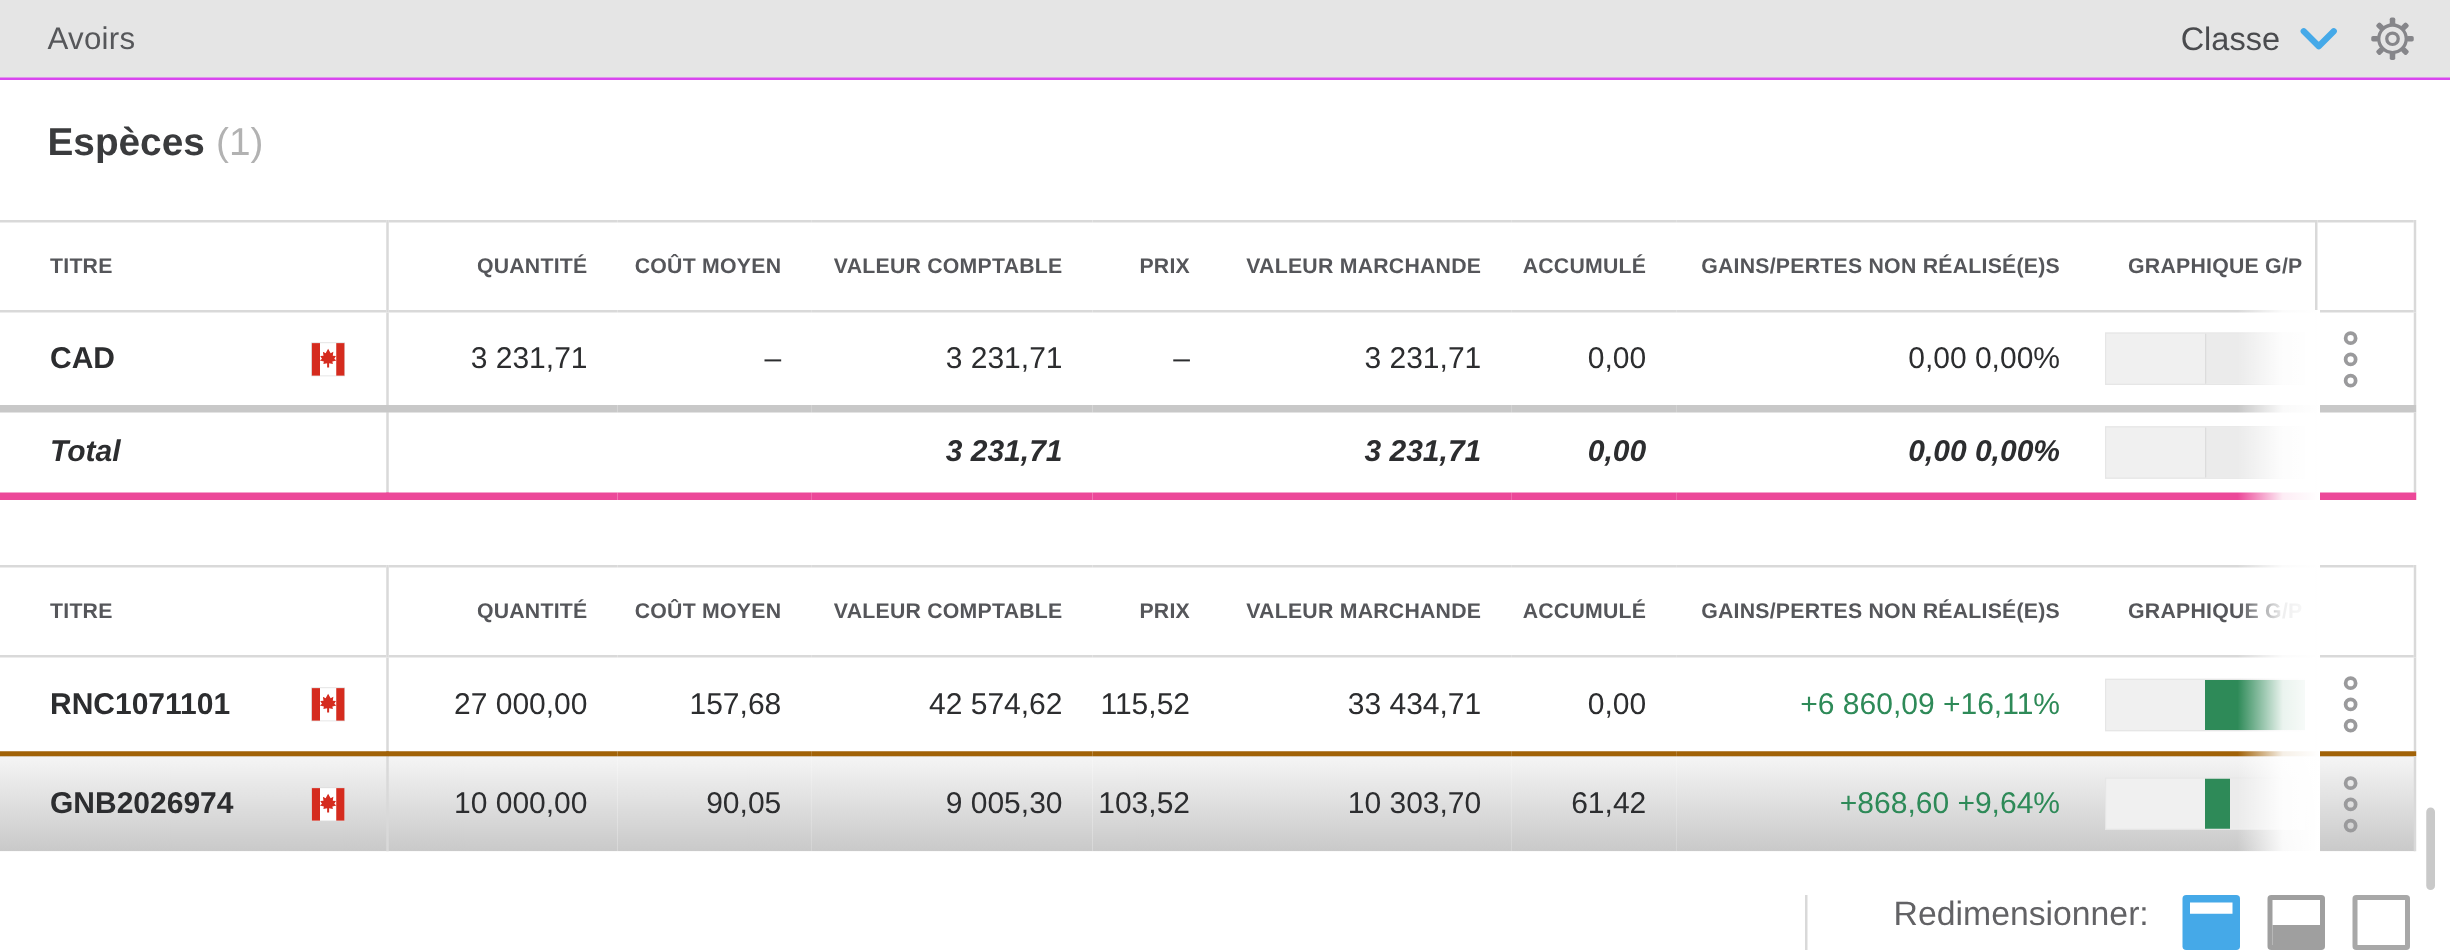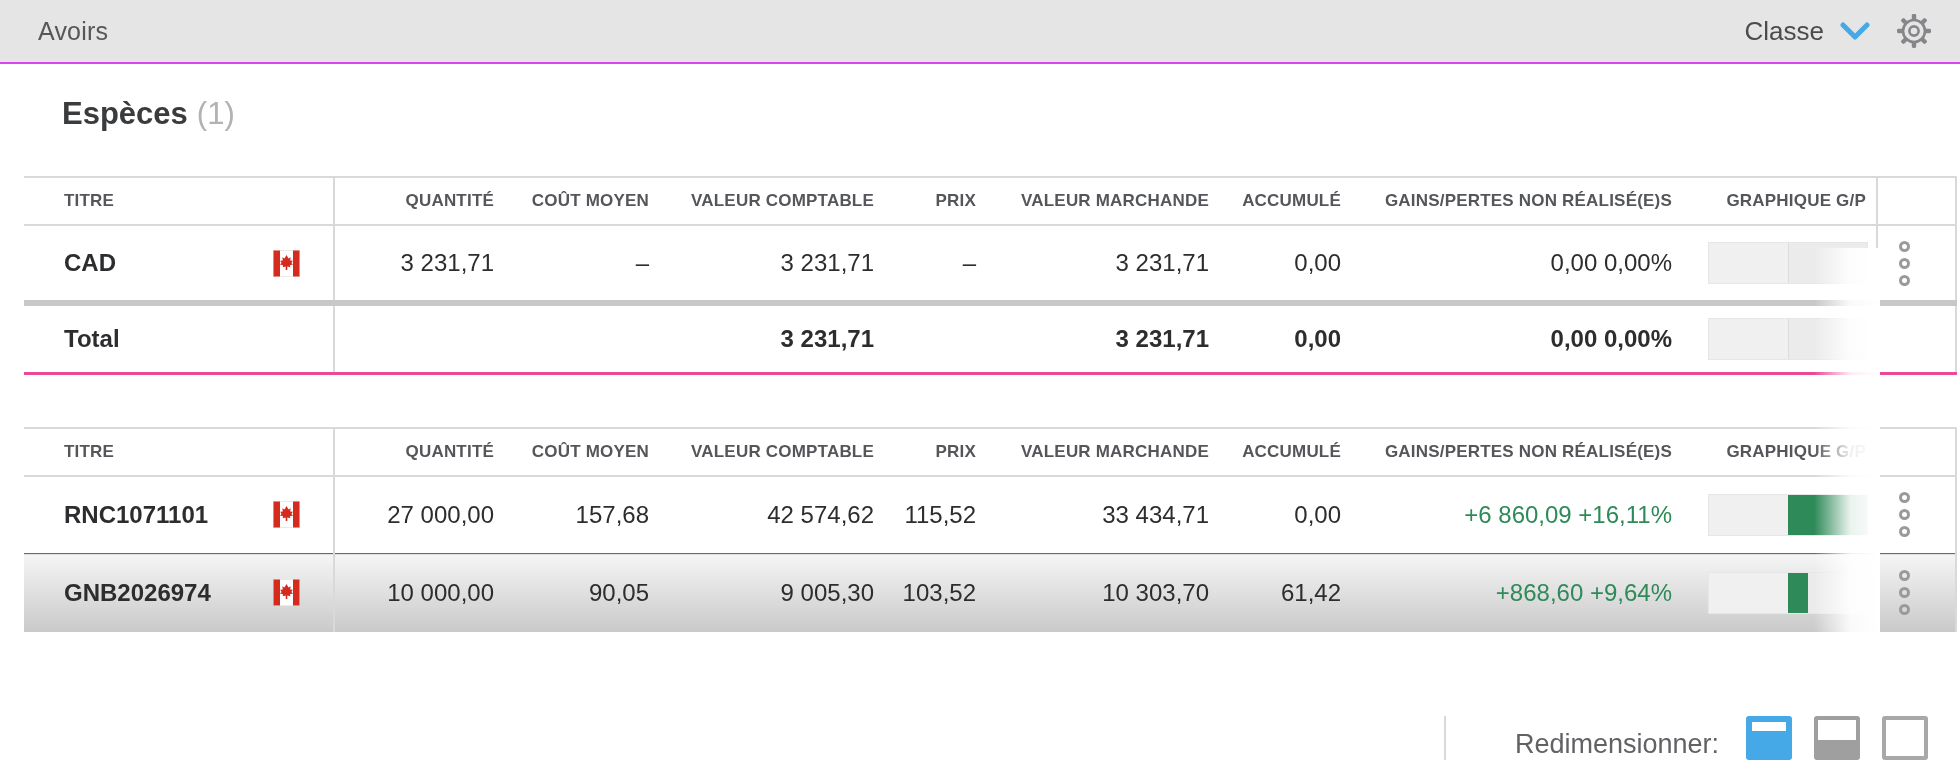--- a/index.html
+++ b/index.html
@@ -11,38 +11,38 @@
     display:flex; align-items:center; padding:0 28px 0 38px; }
   .topbar-title { font-size:25px; color:#56575a; letter-spacing:.2px; }
   .topbar-right { margin-left:auto; display:flex; align-items:center; }
   .dropdown { display:flex; align-items:center; gap:16px; cursor:pointer; }
   .dropdown .lbl { font-size:26px; color:#4a4b4e; }
   .dd1 { margin-right:56px; } .dd2 { margin-right:26px; }
   .chev { width:30px; height:20px; }
   .gear { width:36px; height:36px; }
 
   
-  .content { position:relative; height:648px; overflow:hidden; background:#fff;margin-left:24px; }
+  .content { position:relative; height:648px; overflow:hidden; background:#fff; }
   .sec-title { margin:32px 0 0 38px; font-size:31px; font-weight:bold; color:#3a3b3d; }
   .sec-title .count { font-weight:400; color:#b2b2b2; margin-left:9px; }
   .t1 { margin-top:44px; } .t2 { margin-top:52px; }
 
   table { width:1932px; border-collapse:collapse; table-layout:fixed; }
   thead tr { border-top:2px solid #d9d9d9; border-bottom:2px solid #d9d9d9; }
-  th { height:48px; font-size:17px; font-weight:bold; color:#55565a;
+  th { height:72px; font-size:17px; font-weight:bold; color:#55565a;
        text-align:right; padding-right:24px; letter-spacing:.2px; white-space:nowrap; }
   th.left { text-align:left; padding-left:40px; }
   th.graph-h { padding-right:10px; }
   td { height:78px; font-size:24px; color:#2c2d2f; text-align:right;
        padding-right:24px; white-space:nowrap; }
   .vline { border-left:2px solid #d9d9d9; }
   .kcol  { border-left:2px solid #d9d9d9; border-right:2px solid #d9d9d9; }
   tr.row-thickline { border-bottom:6px solid #c8c8c8; }
-  tr.row-line { border-bottom:1px solid #a16207; }
-  tr.total-row { border-bottom:3px solid #ec4899; }
+  tr.row-line { border-bottom:4px solid #a16207; }
+  tr.total-row { border-bottom:6px solid #ec4899;font-style:italic; }
   tr.total-row td { height:70px; font-weight:bold; }
   tr.ghost td { background:linear-gradient(180deg,#f5f5f5 0%,#c9c9c9 100%); }
 
   .titre-cell { text-align:left; padding:0 33px 0 40px; }
   .titre-wrap { display:flex; align-items:center; }
   .ticker { font-weight:bold; font-size:24px; color:#2c2d2f; }
   .flag { width:27px; height:27px; margin-left:auto; display:block; }
   .pos { color:#2e8a58; }
 
   .graph-cell { padding-right:8px; }
@@ -59,21 +59,21 @@
   
   .fade { position:absolute; left:1790px; top:184px; width:66px; height:528px;
     background:linear-gradient(90deg, rgba(255,255,255,0) 0%, rgba(255,255,255,.9) 55%, #fff 100%);
     pointer-events:none; }
   .scroll-thumb { position:absolute; left:1941px; top:582px; width:7px; height:66px;
     border-radius:4px; background:#c9c9c9; }
 
   
   .bottombar { position:absolute; left:0; bottom:0; width:1960px; height:48px; background:#fff; }
   .resize-panel { position:absolute; left:1444px; top:4px; right:0; bottom:0;
-    border-left:2px solid #d9d9d9; display:flex; align-items:flex-end;
+    border-left:2px solid #d9d9d9; display:flex; align-items:flex-start;
     justify-content:flex-end; padding-right:32px; gap:22px;padding-left:32px; }
   .resize-label { font-size:27px; color:#626265; margin-right:5px; }
   .rbtn { width:46px; height:44px; border-radius:3px; position:relative; cursor:pointer; }
   .rbtn.expand { background:#45a9e8; }
   .rbtn.expand .stripe { position:absolute; top:6px; left:6px; right:6px; height:9px; background:#fff; }
   .rbtn.half { border:4px solid #9f9f9f; background:#fff; }
   .rbtn.half .bfill { position:absolute; left:0; right:0; bottom:0; height:16px; background:#9f9f9f; }
   .rbtn.collapse { border:4px solid #a8a8a8; background:#fff; }
 </style>
 </head>

